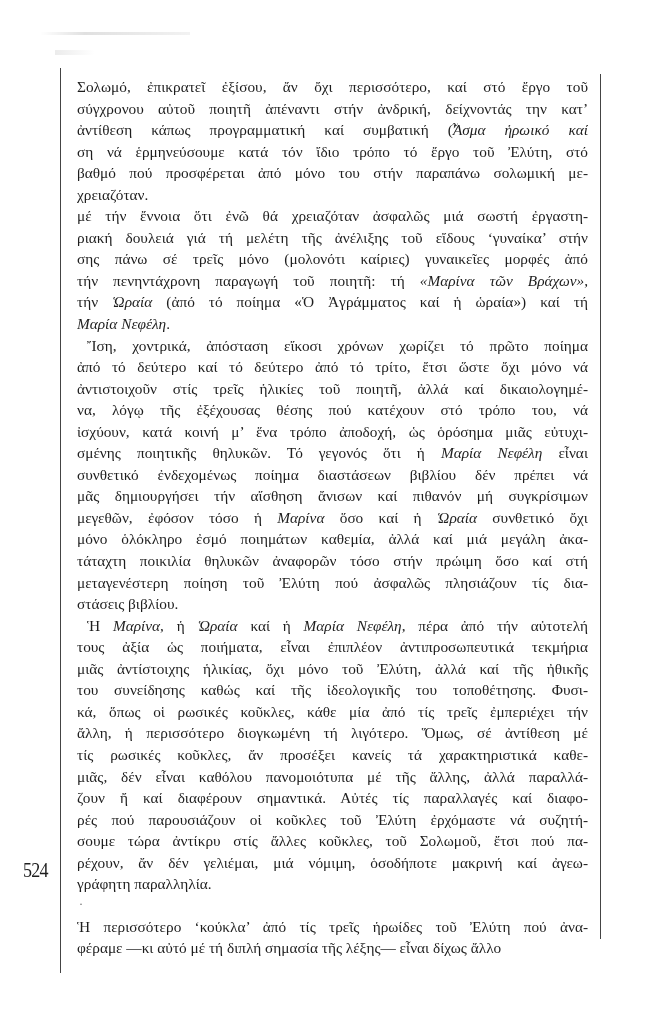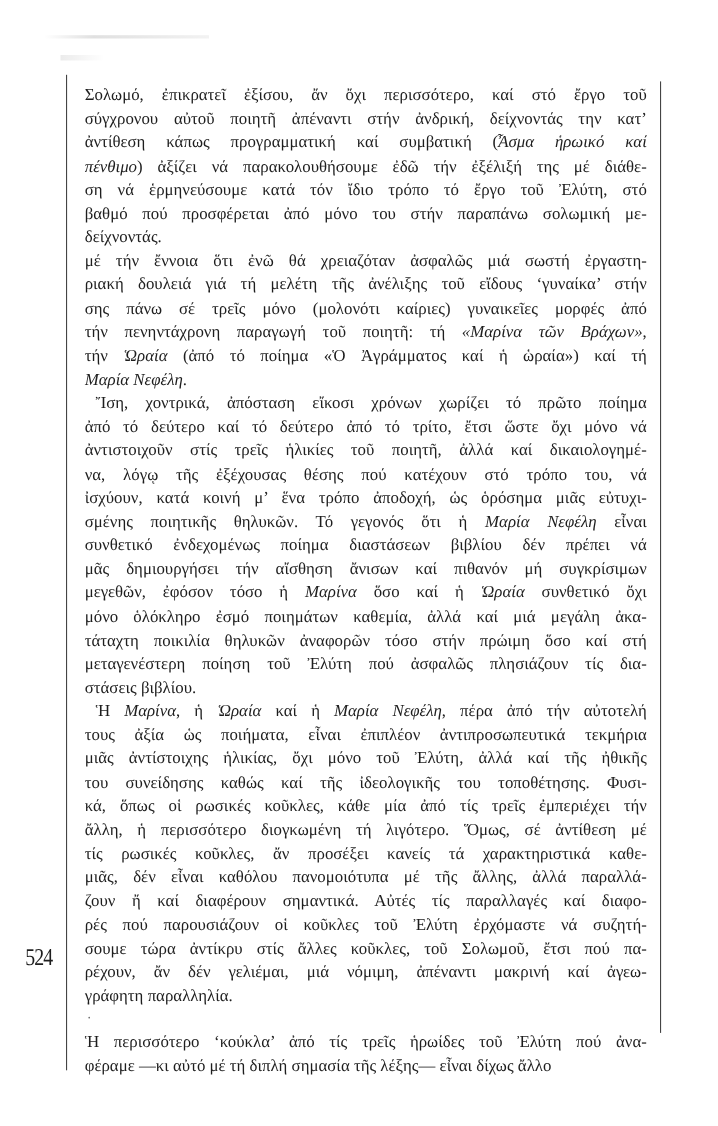--- a/index.html
+++ b/index.html
@@ -46,24 +46,23 @@
 <div class="smudge-top2"></div>
 <div class="rule-left"></div>
 <div class="rule-right"></div>
 <div class="page-number">524</div>
 
 <div class="column" id="column">
     <div>
       <div class="line"><span>Σολωμό, ἐπικρατεῖ ἐξίσου, ἄν ὄχι περισσότερο, καί στό ἔργο τοῦ</span></div>
       <div class="line"><span>σύγχρονου αὐτοῦ ποιητῆ ἀπέναντι στήν ἀνδρική, δείχνοντάς την κατ’</span></div>
       <div class="line"><span>ἀντίθεση κάπως προγραμματική καί συμβατική (</span><em>Ἆσμα ἡρωικό καί</em></div>
-      <div class="line"><em>πένθιμο</em><span>) ἀξίζει νά παρακολουθήσουμε ἐδῶ τήν ἐξέλιξή της μέ διάθε-</span></div>
       <div class="line"><span>ση νά ἑρμηνεύσουμε κατά τόν ἴδιο τρόπο τό ἔργο τοῦ Ἐλύτη, στό</span></div>
       <div class="line"><span>βαθμό πού προσφέρεται ἀπό μόνο του στήν παραπάνω σολωμική με-</span></div>
-      <div class="line last"><span>δείχνοντάς.</span></div>
+      <div class="line last"><span>χρειαζόταν.</span></div>
     </div>
     <div>
       <div class="line"><span>μέ τήν ἔννοια ὅτι ἐνῶ θά χρειαζόταν ἀσφαλῶς μιά σωστή ἐργαστη-</span></div>
       <div class="line"><span>ριακή δουλειά γιά τή μελέτη τῆς ἀνέλιξης τοῦ εἴδους ‘γυναίκα’ στήν</span></div>
       <div class="line"><span>σης πάνω σέ τρεῖς μόνο (μολονότι καίριες) γυναικεῖες μορφές ἀπό</span></div>
       <div class="line"><span>τήν πενηντάχρονη παραγωγή τοῦ ποιητῆ: τή </span><em>«Μαρίνα τῶν Βράχων»</em><span>,</span></div>
       <div class="line"><span>τήν </span><em>Ὡραία</em><span> (ἀπό τό ποίημα «Ὁ Ἀγράμματος καί ἡ ὡραία») καί τή</span></div>
       <div class="line last"><em>Μαρία Νεφέλη</em><span>.</span></div>
     </div>
     <div>
@@ -86,21 +85,21 @@
       <div class="line"><span>τους ἀξία ὡς ποιήματα, εἶναι ἐπιπλέον ἀντιπροσωπευτικά τεκμήρια</span></div>
       <div class="line"><span>μιᾶς ἀντίστοιχης ἡλικίας, ὄχι μόνο τοῦ Ἐλύτη, ἀλλά καί τῆς ἠθικῆς</span></div>
       <div class="line"><span>του συνείδησης καθώς καί τῆς ἰδεολογικῆς του τοποθέτησης. Φυσι-</span></div>
       <div class="line"><span>κά, ὅπως οἱ ρωσικές κοῦκλες, κάθε μία ἀπό τίς τρεῖς ἐμπεριέχει τήν</span></div>
       <div class="line"><span>ἄλλη, ἡ περισσότερο διογκωμένη τή λιγότερο. Ὅμως, σέ ἀντίθεση μέ</span></div>
       <div class="line"><span>τίς ρωσικές κοῦκλες, ἄν προσέξει κανείς τά χαρακτηριστικά καθε-</span></div>
       <div class="line"><span>μιᾶς, δέν εἶναι καθόλου πανομοιότυπα μέ τῆς ἄλλης, ἀλλά παραλλά-</span></div>
       <div class="line"><span>ζουν ἤ καί διαφέρουν σημαντικά. Αὐτές τίς παραλλαγές καί διαφο-</span></div>
       <div class="line"><span>ρές πού παρουσιάζουν οἱ κοῦκλες τοῦ Ἐλύτη ἐρχόμαστε νά συζητή-</span></div>
       <div class="line"><span>σουμε τώρα ἀντίκρυ στίς ἄλλες κοῦκλες, τοῦ Σολωμοῦ, ἔτσι πού πα-</span></div>
-      <div class="line"><span>ρέχουν, ἄν δέν γελιέμαι, μιά νόμιμη, ἀπέναντι μακρινή καί ἀγεω-</span></div>
+      <div class="line"><span>ρέχουν, ἄν δέν γελιέμαι, μιά νόμιμη, ὁσοδήποτε μακρινή καί ἀγεω-</span></div>
       <div class="line last"><span>γράφητη παραλληλία.</span></div>
     </div>
     <div class="gap">
       <span class="dot">·</span>
     </div>
     <div>
       <div class="line"><span>Ἡ περισσότερο ‘κούκλα’ ἀπό τίς τρεῖς ἡρωίδες τοῦ Ἐλύτη πού ἀνα-</span></div>
       <div class="line last"><span>φέραμε —κι αὐτό μέ τή διπλή σημασία τῆς λέξης— εἶναι δίχως ἄλλο</span></div>
     </div>
   </div>

